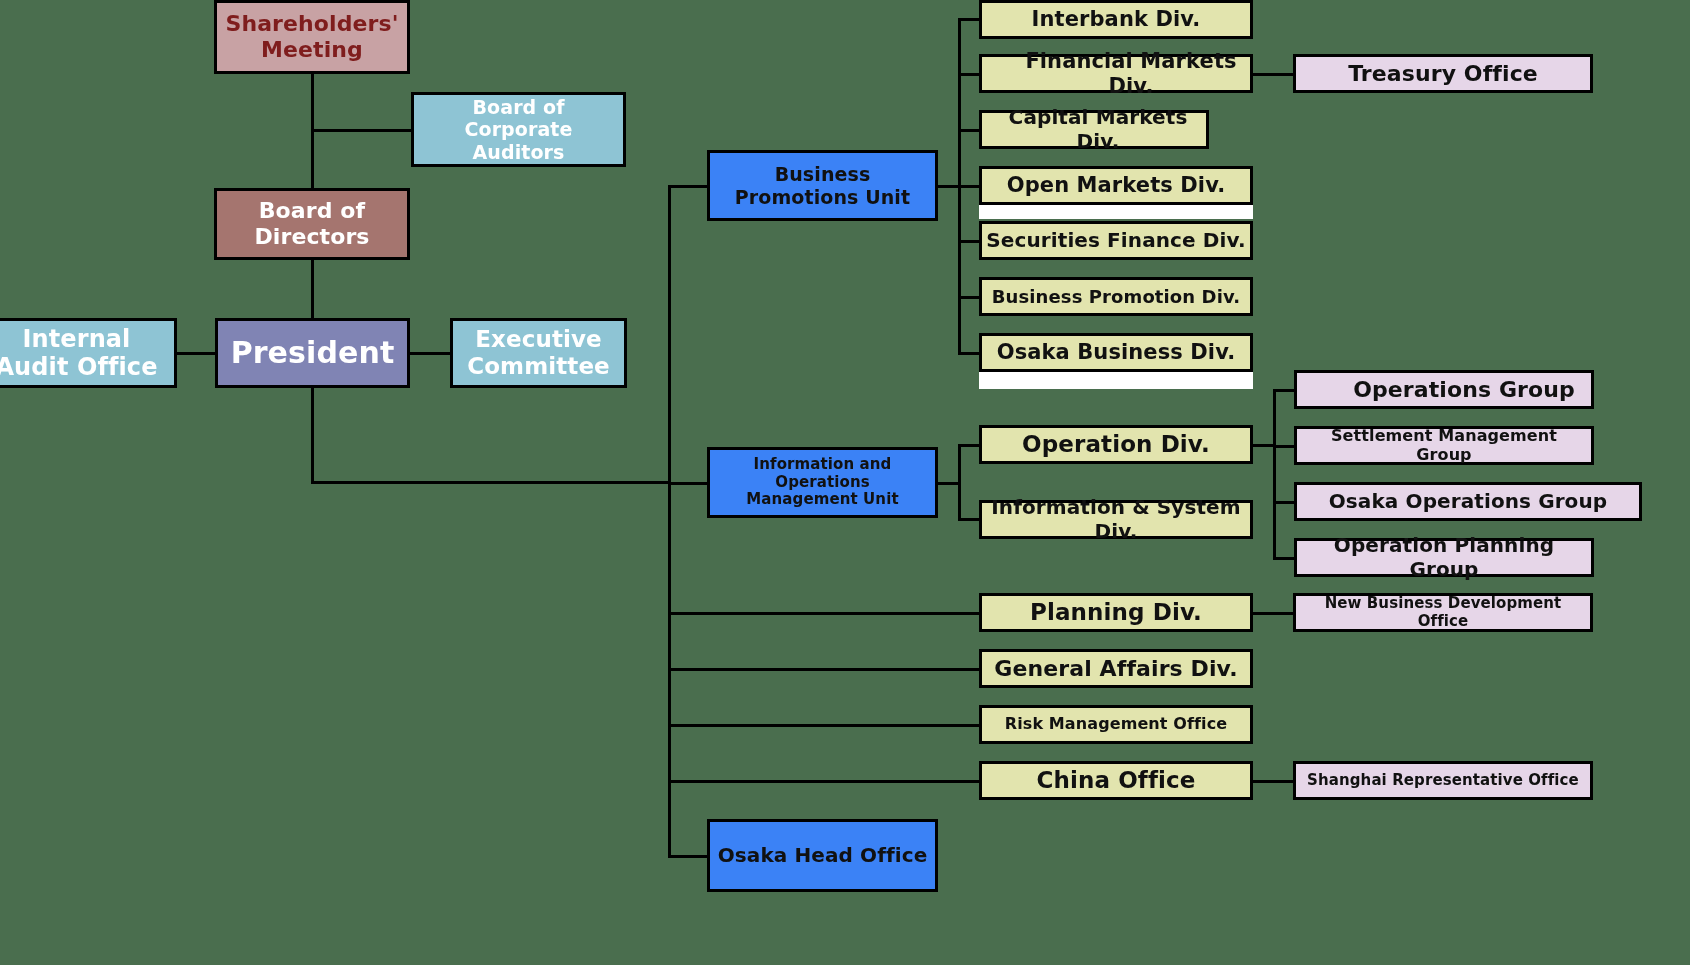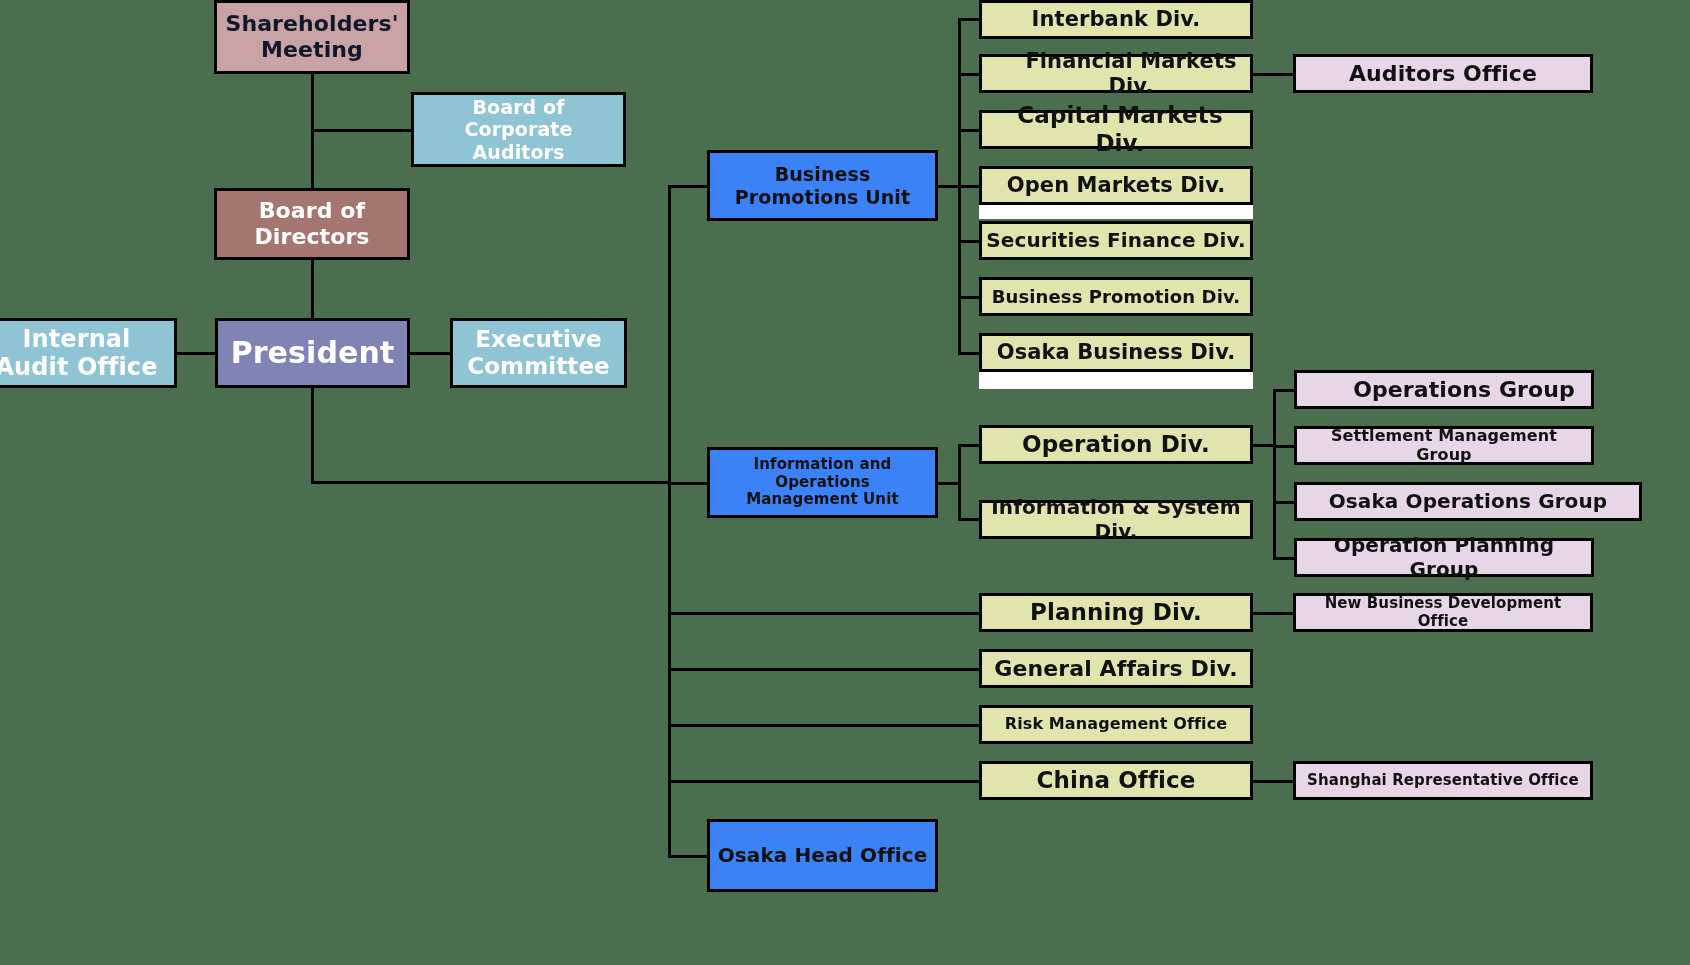--- a/index.html
+++ b/index.html
@@ -21,21 +21,21 @@
     text-align:center;
     line-height:1.18;
     font-weight:bold;
     color:#111;
     letter-spacing:0.1px;
     padding:0 4px;
   }
   .box span{display:block;width:100%;}
 
   
-  .c-mauve   {background:#c8a2a4;color:#0f172a;}
+  .c-mauve   {background:#c8a2a4;color:#7f1d1d;}
   .c-brown   {background:#a5756f;color:#ffffff;}
   .c-cyan    {background:#8ec4d4;color:#ffffff;}
   .c-purple  {background:#8084b4;color:#ffffff;}
   .c-peach   {background:#3b82f6;color:#111111;}
   .c-khaki   {background:#e2e4ae;color:#111111;}
   .c-lilac   {background:#e6d6e8;color:#111111;}
   .c-white   {background:#ffffff;color:#111111;}
 
   
   .line{position:absolute;background:#000;}
@@ -156,21 +156,21 @@
   </div>
 
   <div class="box c-khaki" style="left:979px;top:0px;width:274px;height:39px;font-size:21px;">
     <span>Interbank Div.</span>
   </div>
 
   <div class="box c-khaki" style="left:979px;top:54px;width:274px;height:39px;font-size:21px;padding-left:34px;">
     <span>Financial Markets Div.</span>
   </div>
 
-  <div class="box c-khaki" style="left:979px;top:110px;width:274px;height:39px;font-size:23px;padding-left:12px;">
+  <div class="box c-khaki" style="left:979px;top:110px;width:230px;height:39px;font-size:20px;padding-left:12px;">
     <span>Capital Markets Div.</span>
   </div>
 
   <div class="box c-khaki" style="left:979px;top:166px;width:274px;height:39px;font-size:21px;">
     <span>Open Markets Div.</span>
   </div>
 
   <div class="box c-white" style="left:979px;top:205px;width:274px;height:14px;border:none;background:#ffffff;">
     <span></span>
   </div>
@@ -209,21 +209,21 @@
 
   <div class="box c-khaki" style="left:979px;top:705px;width:274px;height:39px;font-size:16px;justify-content:center;">
     <span>Risk Management Office</span>
   </div>
 
   <div class="box c-khaki" style="left:979px;top:761px;width:274px;height:39px;font-size:23px;">
     <span>China Office</span>
   </div>
 
   <div class="box c-lilac" style="left:1293px;top:54px;width:300px;height:39px;font-size:22px;">
-    <span>Auditors Office</span>
+    <span>Treasury Office</span>
   </div>
 
   <div class="box c-lilac" style="left:1294px;top:370px;width:300px;height:39px;font-size:22px;padding-left:44px;">
     <span>Operations Group</span>
   </div>
 
   <div class="box c-lilac" style="left:1294px;top:426px;width:300px;height:39px;font-size:16px;">
     <span>Settlement Management Group</span>
   </div>
 

